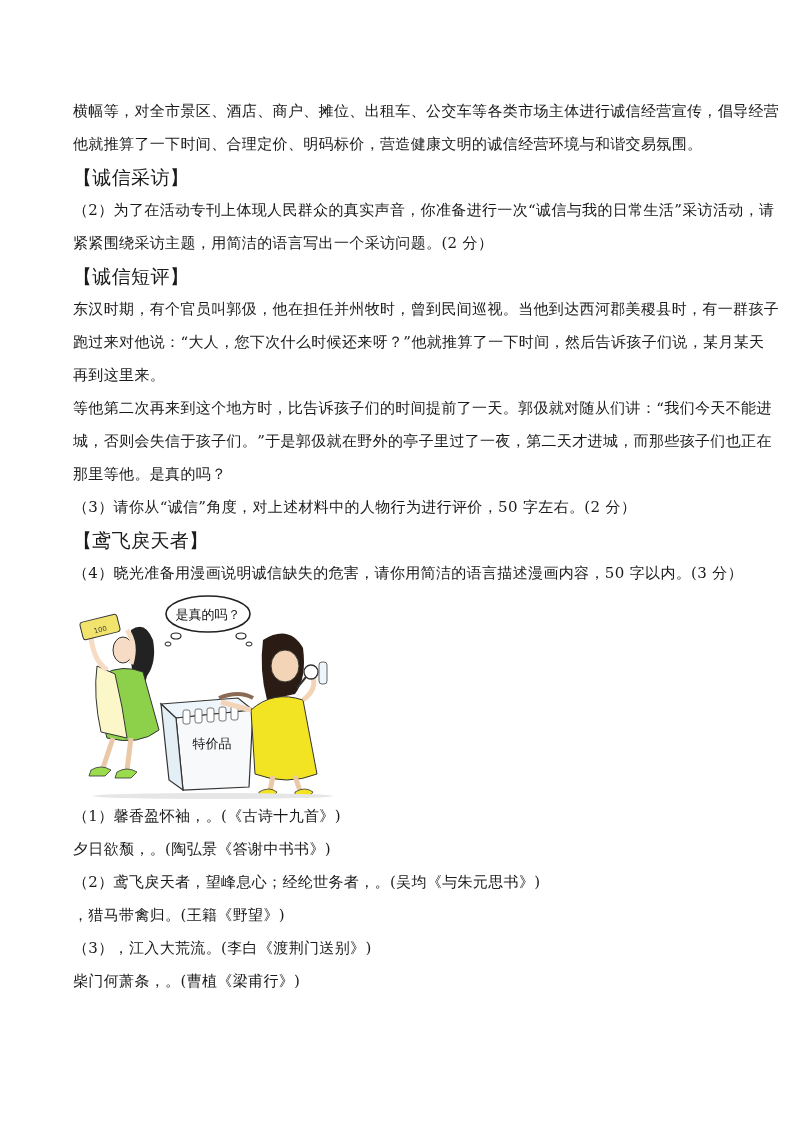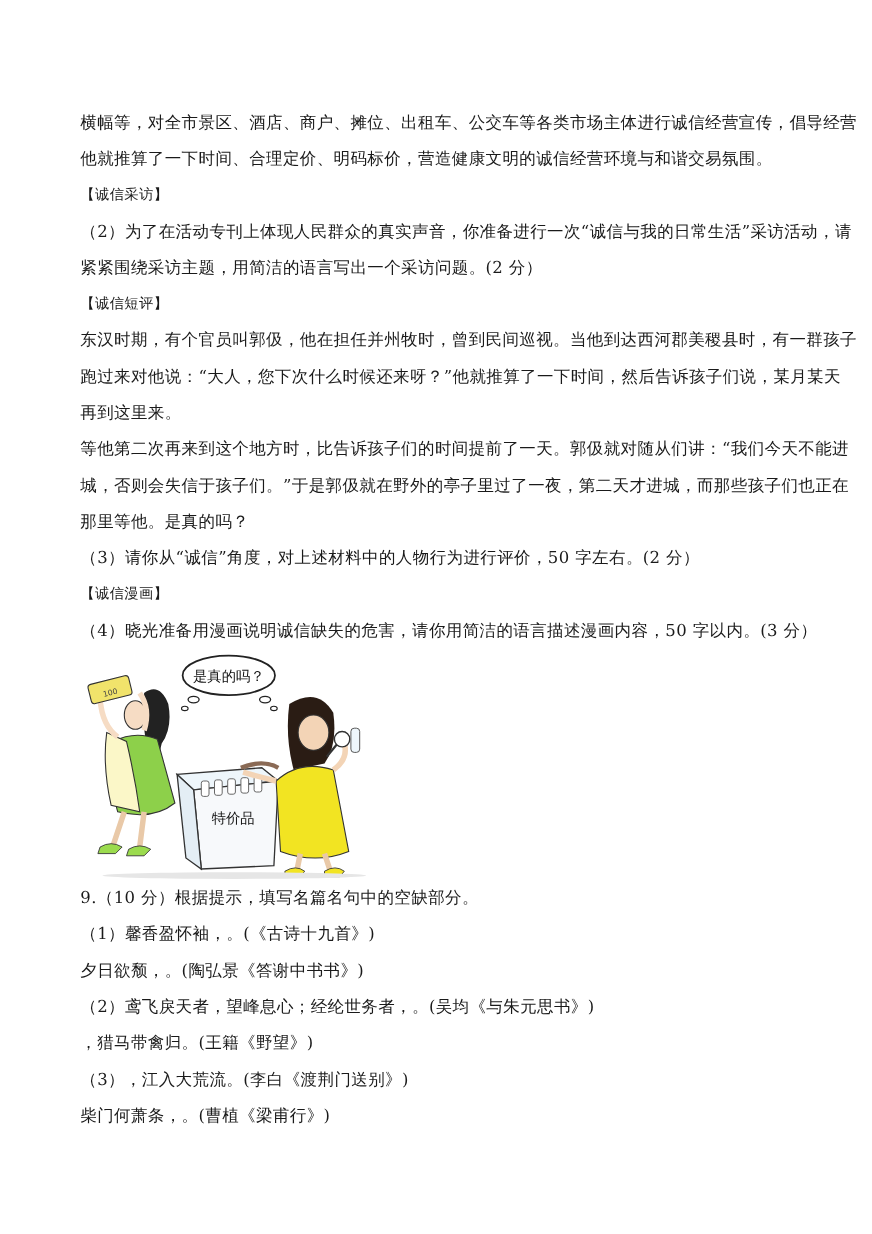--- a/index.html
+++ b/index.html
@@ -2,40 +2,40 @@
 <html><head>
 <meta charset="utf-8">
 <style>
   html, body { margin: 0; padding: 0; background: #ffffff; }
   body { width: 793px; height: 1122px; position: relative; overflow: hidden;
          font-family: "DejaVu Serif", "Liberation Serif", serif; color: #1a1a1a; }
   .page { position: absolute; left: 73px; top: 95px; width: 650px; }
   .line { font-size: 15px; line-height: 33px; height: 33px; white-space: nowrap; letter-spacing: 0.35px; }
   .figure { position: relative; width: 280px; height: 208px; margin: 2px 0 0 0; text-align: right; }
   .figure svg { display: block; }
-  .sec-head { font-size: 13px; }
+  .sec-head { font-size: 19px; }
 </style>
 </head>
 <body>
 
 <div class="page">
   <div class="line">横幅等，对全市景区、酒店、商户、摊位、出租车、公交车等各类市场主体进行诚信经营宣传，倡导经营</div>
   <div class="line">他就推算了一下时间、合理定价、明码标价，营造健康文明的诚信经营环境与和谐交易氛围。</div>
   <div class="line sec-head">【诚信采访】</div>
   <div class="line">（2）为了在活动专刊上体现人民群众的真实声音，你准备进行一次“诚信与我的日常生活”采访活动，请</div>
   <div class="line">紧紧围绕采访主题，用简洁的语言写出一个采访问题。(2 分）</div>
   <div class="line sec-head">【诚信短评】</div>
   <div class="line">东汉时期，有个官员叫郭伋，他在担任并州牧时，曾到民间巡视。当他到达西河郡美稷县时，有一群孩子</div>
   <div class="line">跑过来对他说：“大人，您下次什么时候还来呀？”他就推算了一下时间，然后告诉孩子们说，某月某天</div>
   <div class="line">再到这里来。</div>
   <div class="line">等他第二次再来到这个地方时，比告诉孩子们的时间提前了一天。郭伋就对随从们讲：“我们今天不能进</div>
   <div class="line">城，否则会失信于孩子们。”于是郭伋就在野外的亭子里过了一夜，第二天才进城，而那些孩子们也正在</div>
   <div class="line">那里等他。是真的吗？</div>
   <div class="line">（3）请你从“诚信”角度，对上述材料中的人物行为进行评价，50 字左右。(2 分）</div>
-  <div class="line sec-head">【诚信漫画】</div>
+  <div class="line sec-head">【鸢飞戾天者】</div>
   <div class="line">（4）晓光准备用漫画说明诚信缺失的危害，请你用简洁的语言描述漫画内容，50 字以内。(3 分）</div>
 
   <div class="figure">
     <svg width="280" height="208" viewBox="0 0 280 208" xmlns="http://www.w3.org/2000/svg">
 
       <g>
         <ellipse cx="135" cy="22" rx="42" ry="18" fill="#fff" stroke="#222" stroke-width="1.6"></ellipse>
         <ellipse cx="103" cy="44" rx="5" ry="3" fill="#fff" stroke="#222" stroke-width="1.2"></ellipse>
         <ellipse cx="95" cy="52" rx="3" ry="2" fill="#fff" stroke="#222" stroke-width="1"></ellipse>
         <ellipse cx="168" cy="44" rx="5" ry="3" fill="#fff" stroke="#222" stroke-width="1.2"></ellipse>
@@ -82,20 +82,19 @@
         <circle cx="238" cy="80" r="7" fill="#fff" stroke="#333" stroke-width="1.3"></circle>
         <line x1="233" y1="85" x2="224" y2="96" stroke="#333" stroke-width="2"></line>
         <rect x="246" y="70" width="8" height="22" rx="3" fill="#eef6fb" stroke="#555" stroke-width="0.9"></rect>
         <path d="M146,106 q20,-8 34,0" stroke="#8a6a55" stroke-width="4" fill="none"></path>
       </g>
 
       <ellipse cx="140" cy="204" rx="120" ry="3" fill="#e6e6e6"></ellipse>
     </svg>
   </div>
 
-  <div class="line">9.（10 分）根据提示，填写名篇名句中的空缺部分。</div>
   <div class="line">（1）馨香盈怀袖，。(《古诗十九首》)</div>
   <div class="line">夕日欲颓，。(陶弘景《答谢中书书》)</div>
   <div class="line">（2）鸢飞戾天者，望峰息心；经纶世务者，。(吴均《与朱元思书》)</div>
   <div class="line">，猎马带禽归。(王籍《野望》)</div>
   <div class="line">（3），江入大荒流。(李白《渡荆门送别》)</div>
   <div class="line">柴门何萧条，。(曹植《梁甫行》)</div>
 </div>
 
 </body></html>

